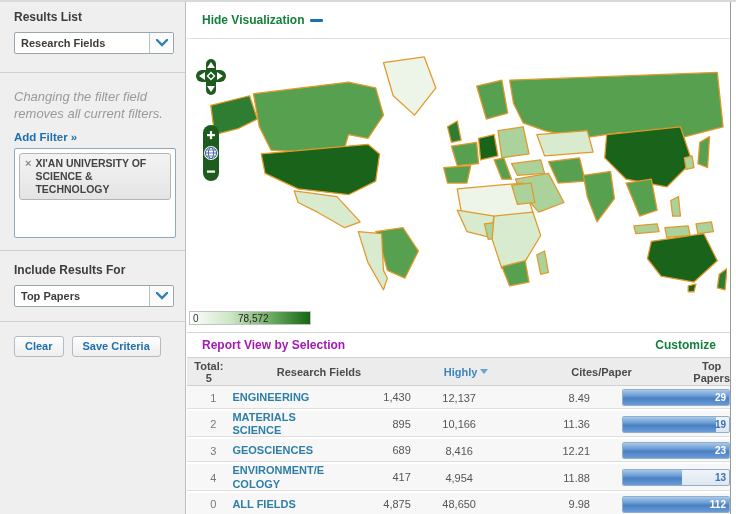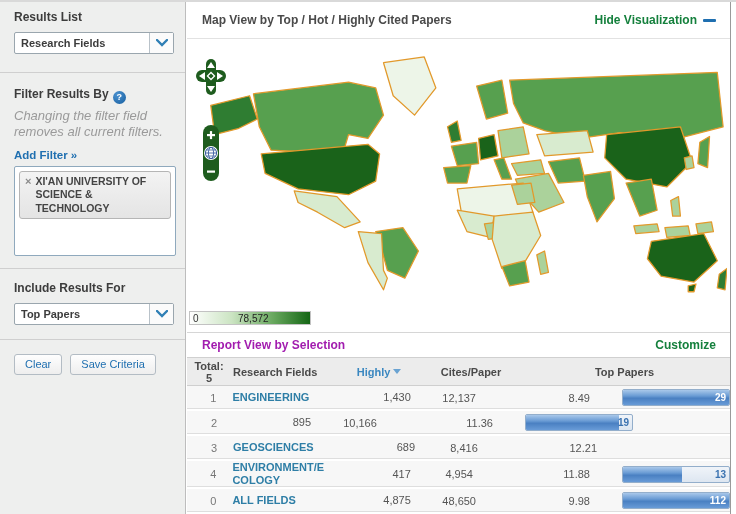--- a/index.html
+++ b/index.html
@@ -43,21 +43,21 @@
     display:flex; align-items:flex-start; width:152px;
     background:linear-gradient(180deg,#f3f3f3,#e4e4e4);
     border:1px solid #b5b5b5; border-radius:3px; padding:3px 5px;
     font-size:10.5px; font-weight:bold; color:#444; line-height:1.25; cursor:pointer;
   }
   .tag-x { color:#8a8a8a; font-size:11px; font-weight:bold; margin-right:4px; line-height:1.15; }
   .sb-buttons { display:flex; gap:8px; padding:14px 12px 0 14px; }
   .btn {
     background:linear-gradient(180deg,#fefefe,#eeeeee);
     border:1px solid #b3bcc4; border-radius:3px; padding:3px 10px 4px 10px;
-    font-size:11px; font-weight:normal; color:#1f6fb0; cursor:pointer;
+    font-size:11px; font-weight:bold; color:#1f6fb0; cursor:pointer;
     font-family:"Liberation Sans", sans-serif;
   }
   
   .main {
     position:absolute; left:187px; top:0; width:544px; height:514px;
     background:#fff; border-right:1px solid #9a9a9a;
   }
   .panel-header {
     display:flex; align-items:center; justify-content:space-between;
     height:37px; padding:0 14px 0 15px; border-bottom:1px solid #e2e2e2;
@@ -81,21 +81,21 @@
   .report-header {
     display:flex; align-items:center; justify-content:space-between;
     height:24px; padding:0 14px 0 15px;
   }
   .report-title { font-size:12px; font-weight:bold; color:#a21caf; }
   
   .table { width:100%; }
   .thead {
     display:flex; align-items:center; background:#ececec;
     border-top:1px solid #d0d0d0; border-bottom:1px solid #cfcfcf;
-    min-height:29px; font-size:11px; font-weight:bold; color:#4a4a4a;
+    min-height:29px; font-size:11px; font-weight:bold; color:#4a4a4a;gap:44px;
   }
   .trow {
     display:flex; align-items:center; background:#f7f7f7;
     border-bottom:2px solid #ffffff; box-shadow:inset 0 -1px 0 #dedede;
     min-height:25px; font-size:11px; color:#555;
   }
   .col-rank { width:44px; text-align:center; }
   .trow .col-rank { text-align:right; padding-right:14px; color:#777; }
   .col-field { width:104px; padding-left:2px; }
   .col-field .field-link { color:#2e7ea6; font-weight:bold; cursor:pointer; white-space:pre-line; line-height:1.2; }
@@ -137,23 +137,20 @@
           <svg width="12" height="8" viewBox="0 0 12 8">
               <path d="M1,1 L6,6 L11,1" stroke="#2f7fb5" stroke-width="2.4" fill="none" stroke-linecap="round"></path>
             </svg>
         </span>
       </div>
     </div>
 
     <div class="sb-divider" style="margin-top:6px;"></div>
 
     <div class="sb-section" style="padding-top:14px;">
-      <div class="sb-label" style="margin-bottom:4px;">
-        <span>Filter Results By</span><span class="help-icon">?</span>
-      </div>
       <div class="sb-note">Changing the filter field removes all current filters.</div>
       <div class="add-filter">Add Filter »</div>
       <div class="filter-box">
         <div class="filter-tag">
           <span class="tag-x">×</span>
           <span>XI'AN UNIVERSITY OF SCIENCE &amp; TECHNOLOGY</span>
         </div>
       </div>
     </div>
 
@@ -175,21 +172,20 @@
 
     <div class="sb-buttons">
       <button class="btn">Clear</button>
       <button class="btn">Save Criteria</button>
     </div>
   </div>
 
   <div class="main">
 
     <div class="panel-header">
-      <span class="panel-title">Map View by Top / Hot / Highly Cited Papers</span>
       <span class="hide-viz">
         <span class="link">Hide Visualization</span>
         <span class="minus-icon"></span>
       </span>
     </div>
 
     <div class="map-area">
 
       <svg class="map-svg" width="524" height="252" viewBox="0 0 540 255">
         <polygon class="c4" points="8,62 48,52 56,76 36,86 12,92"></polygon>
@@ -301,37 +297,45 @@
         <div class="col-top">
             <div class="bar full">
               <div class="bar-fill" style="width: 100%;"></div>
               <span class="bar-val">29</span>
             </div>
           </div>
       </div>
 
       <div class="trow">
         <div class="col-rank">2</div>
+        <div class="col-field"><span class="field-link">MATERIALS
+SCIENCE</span></div>
         <div class="col-docs">895</div>
         <div class="col-cites">10,166</div>
         <div class="col-cpp">11.36</div>
         <div class="col-top">
             <div class="bar">
               <div class="bar-fill" style="width: 88%;"></div>
               <span class="bar-val">19</span>
             </div>
           </div>
       </div>
 
       <div class="trow">
         <div class="col-rank">3</div>
         <div class="col-field"><span class="field-link">GEOSCIENCES</span></div>
         <div class="col-docs">689</div>
         <div class="col-cites">8,416</div>
         <div class="col-cpp">12.21</div>
+        <div class="col-top">
+            <div class="bar full">
+              <div class="bar-fill" style="width: 100%;"></div>
+              <span class="bar-val">23</span>
+            </div>
+          </div>
       </div>
 
       <div class="trow">
         <div class="col-rank">4</div>
         <div class="col-field"><span class="field-link">ENVIRONMENT/E
 COLOGY</span></div>
         <div class="col-docs">417</div>
         <div class="col-cites">4,954</div>
         <div class="col-cpp">11.88</div>
         <div class="col-top">

